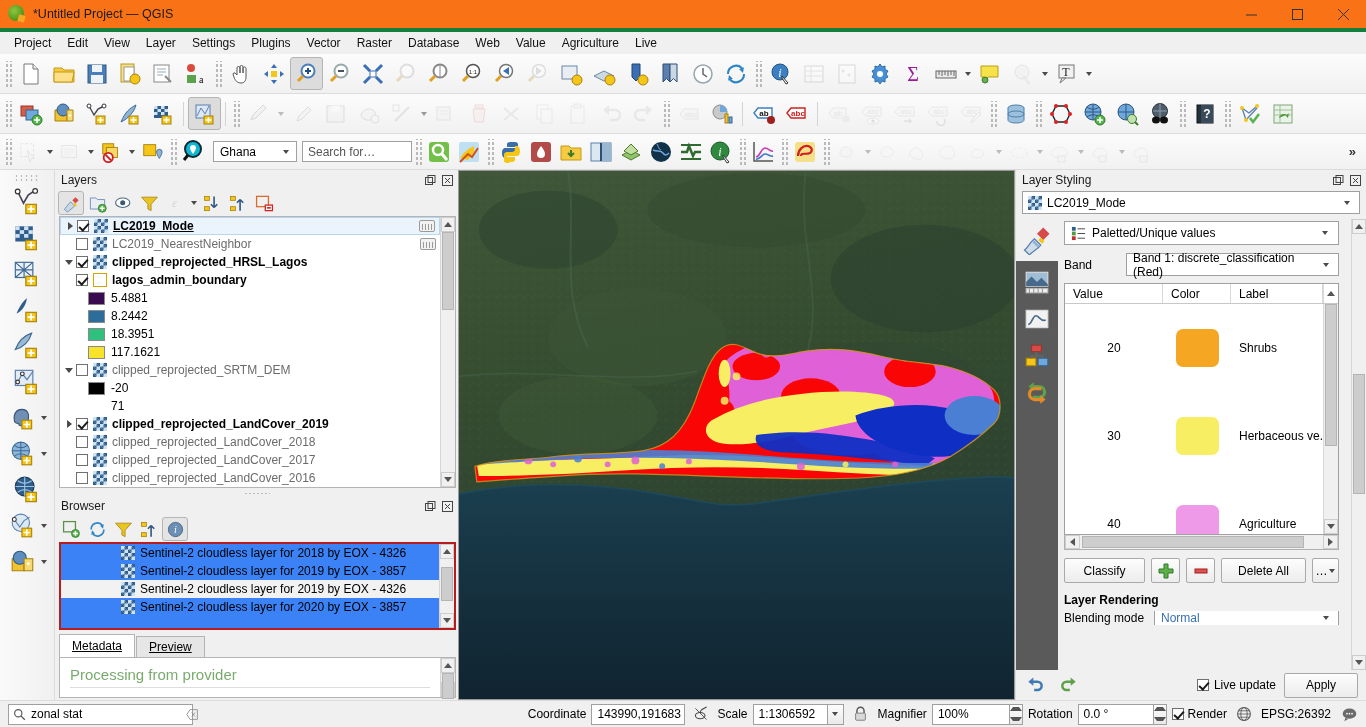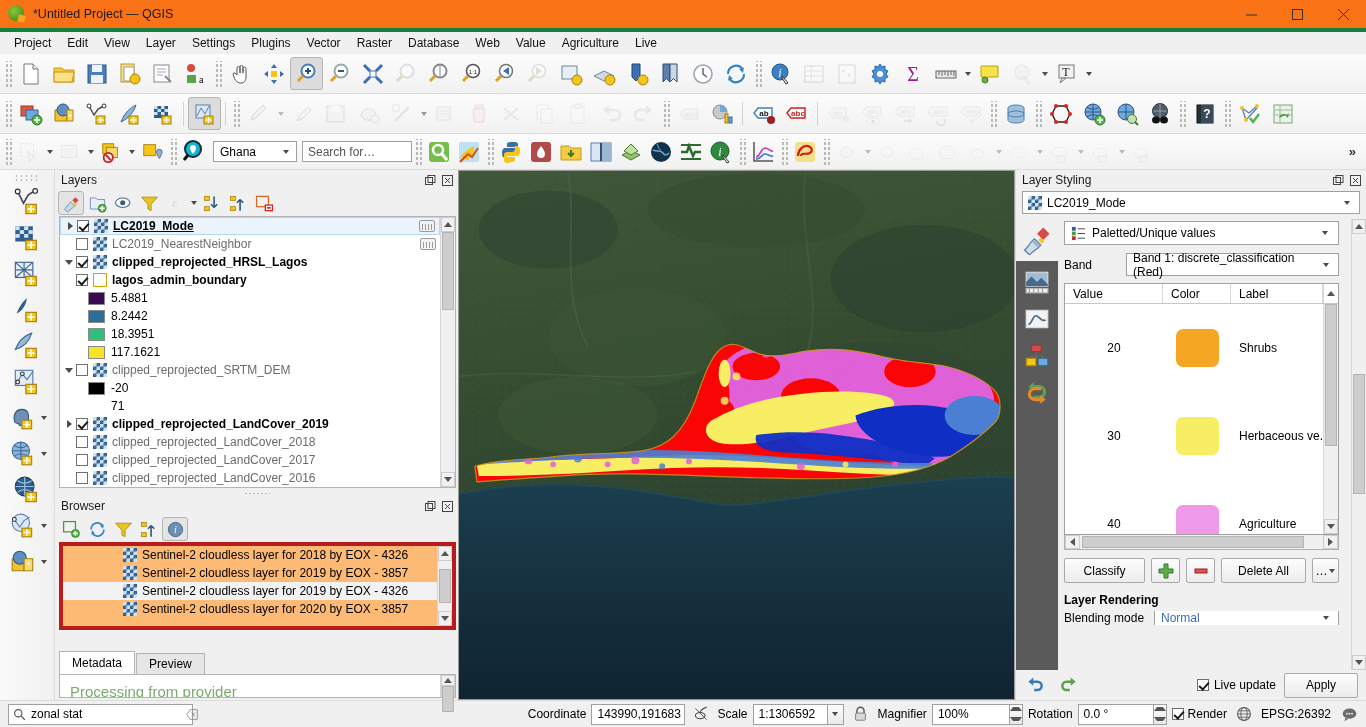--- a/index.html
+++ b/index.html
@@ -129,24 +129,24 @@
   .up-tri{width:0;height:0;border-left:4px solid transparent;border-right:4px solid transparent;border-bottom:5px solid #555;}
   .dn-tri{width:0;height:0;border-left:4px solid transparent;border-right:4px solid transparent;border-top:5px solid #555;}
   .lf-tri{width:0;height:0;border-top:4px solid transparent;border-bottom:4px solid transparent;border-right:5px solid #555;}
   .rt-tri{width:0;height:0;border-top:4px solid transparent;border-bottom:4px solid transparent;border-left:5px solid #555;}
 
   .splitter{height:6px;flex:0 0 6px;background:#f0f0f0;display:flex;align-items:center;justify-content:center;}
   .splitter::after{content:"";width:26px;height:3px;background-image:radial-gradient(#b9b9b9 1px,transparent 1.2px);background-size:4px 3px;}
 
   
   .browser-dock{flex:1 1 auto;display:flex;flex-direction:column;min-height:0;}
-  .browser-list{height:88px;flex:0 0 88px;display:flex;border:4px solid #b91c1c;background:#fdba74;margin:0 2px 0 4px;}
+  .browser-list{height:88px;flex:0 0 88px;display:flex;border:2px solid #b91c1c;background:#3b82f6;margin:0 2px 0 4px;}
   .brow{height:18px;display:flex;align-items:center;font-size:12px;padding-left:60px;white-space:nowrap;}
   .brow.sel{background:#f2f2f2;}
-  .tabbar{height:24px;flex:0 0 24px;display:flex;align-items:flex-end;margin:20px 2px 0 4px;}
+  .tabbar{height:24px;flex:0 0 24px;display:flex;align-items:flex-end;margin:3px 2px 0 4px;text-decoration:underline;}
   .tab{height:21px;padding:0 12px;display:flex;align-items:center;font-size:12px;border:1px solid #b4b4b4;border-bottom:none;background:#e6e6e6;margin-right:1px;}
   .tab.active{background:#fff;height:23px;}
   .metapanel{flex:1 1 auto;border:1px solid #b4b4b4;background:#fff;margin:0 2px 2px 4px;display:flex;min-height:0;}
   .metabody{flex:1;padding:8px 10px 0 10px;overflow:hidden;}
   .meta-h{font-size:15px;color:#7aab6e;margin-bottom:4px;}
   .meta-hr{height:1px;background:#ddd;margin:3px 0 6px 0;}
   .meta-row{display:flex;font-size:12px;line-height:16px;}
   .meta-k{width:72px;font-weight:bold;padding-left:14px;flex:0 0 86px;}
 
   

